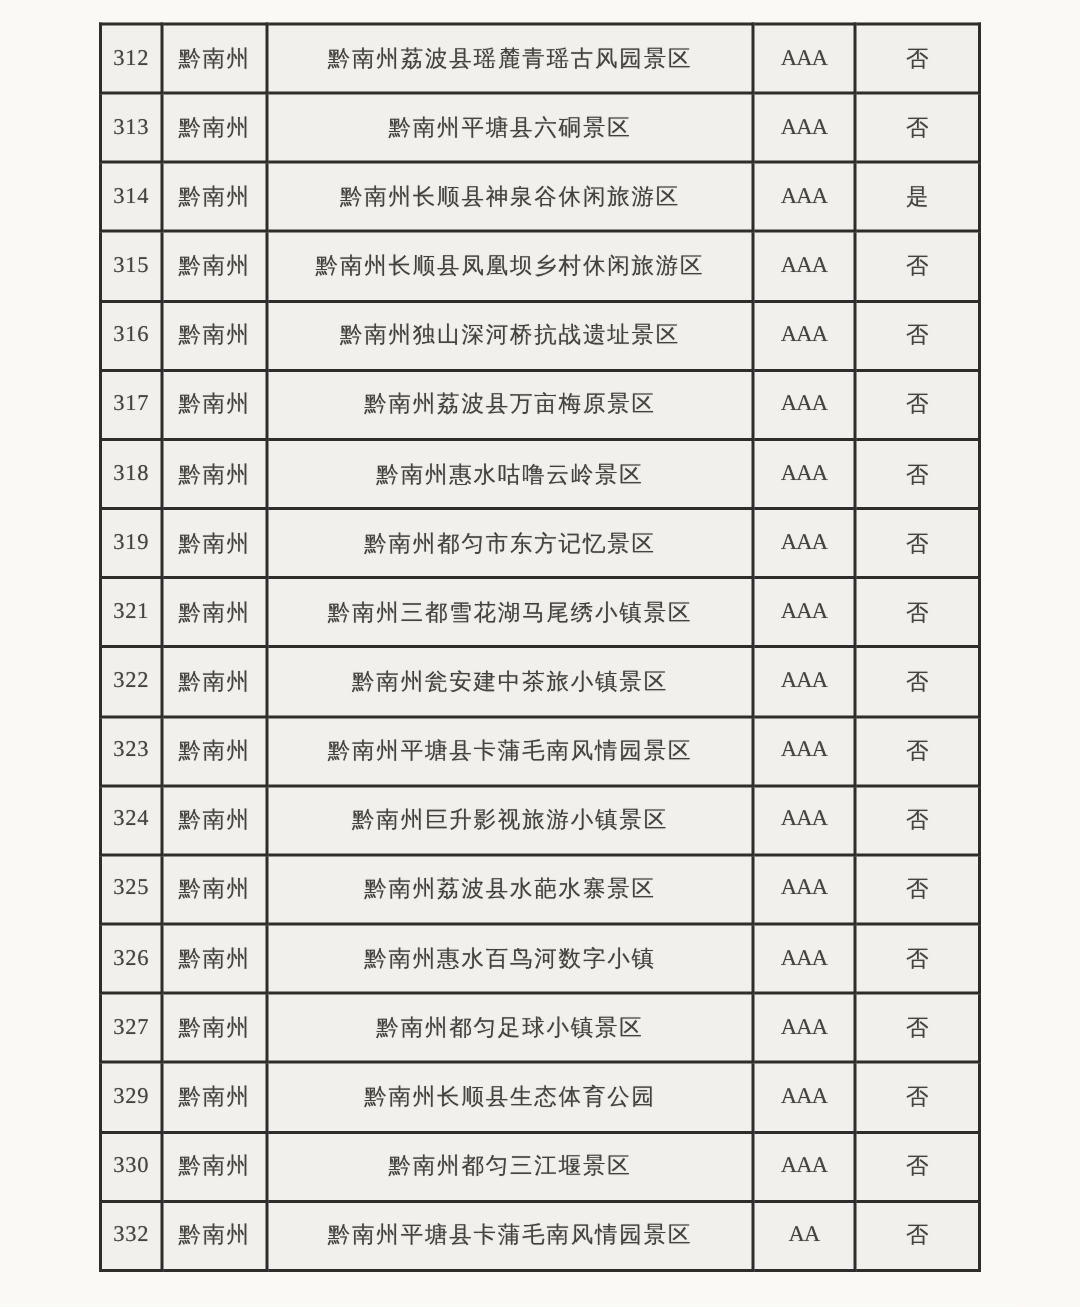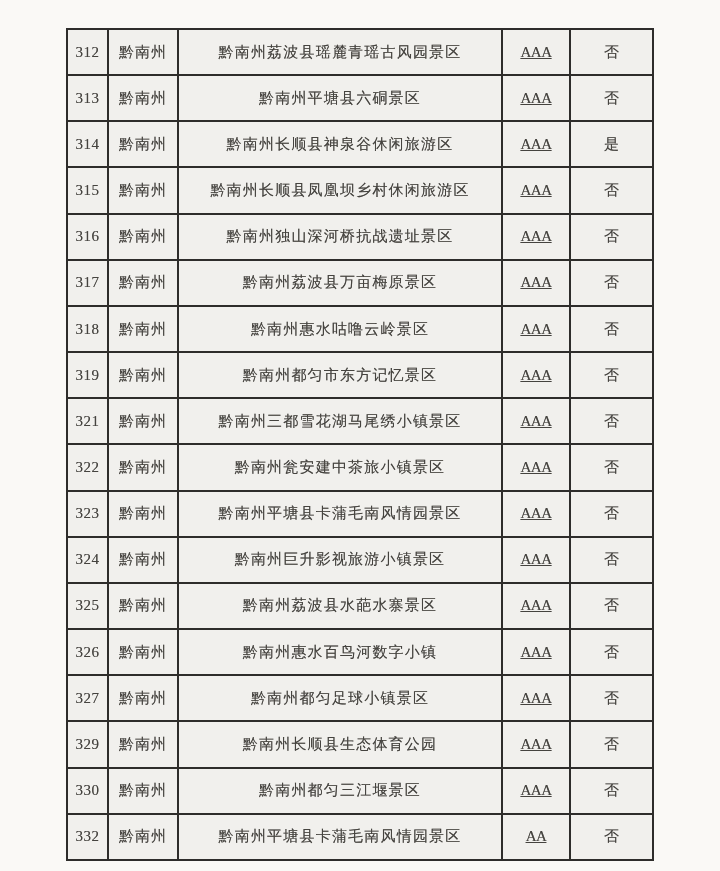--- a/index.html
+++ b/index.html
@@ -12,21 +12,21 @@
     overflow: hidden;
   }
   .page {
     position: relative;
     width: 720px;
     height: 871px;
   }
   table.scenic-table {
     position: absolute;
     left: 66px;
-    top: 28px;
+    top: 15px;
     width: 586px;
     height: 833px;
     border-collapse: collapse;
     table-layout: fixed;
     background: #f1f0ed;
   }
   table.scenic-table td {
     border: 2px solid #2e2d2b;
     text-align: center;
     vertical-align: middle;
@@ -45,21 +45,20 @@
     letter-spacing: 1px;
     font-family: Liberation Serif, serif;
   }
   td.col-name {
     letter-spacing: 1.2px;
     border-radius: 18px;
   }
   td.col-grade {
     font-size: 14px;
     letter-spacing: -0.5px;
-    text-decoration: underline;
   }
   td.col-status {
     letter-spacing: 0;
   }
   col.c-no { width: 41px; }
   col.c-prefecture { width: 70px; }
   col.c-name { width: 324px; }
   col.c-grade { width: 68px; }
   col.c-status { width: 83px; }
 </style>

